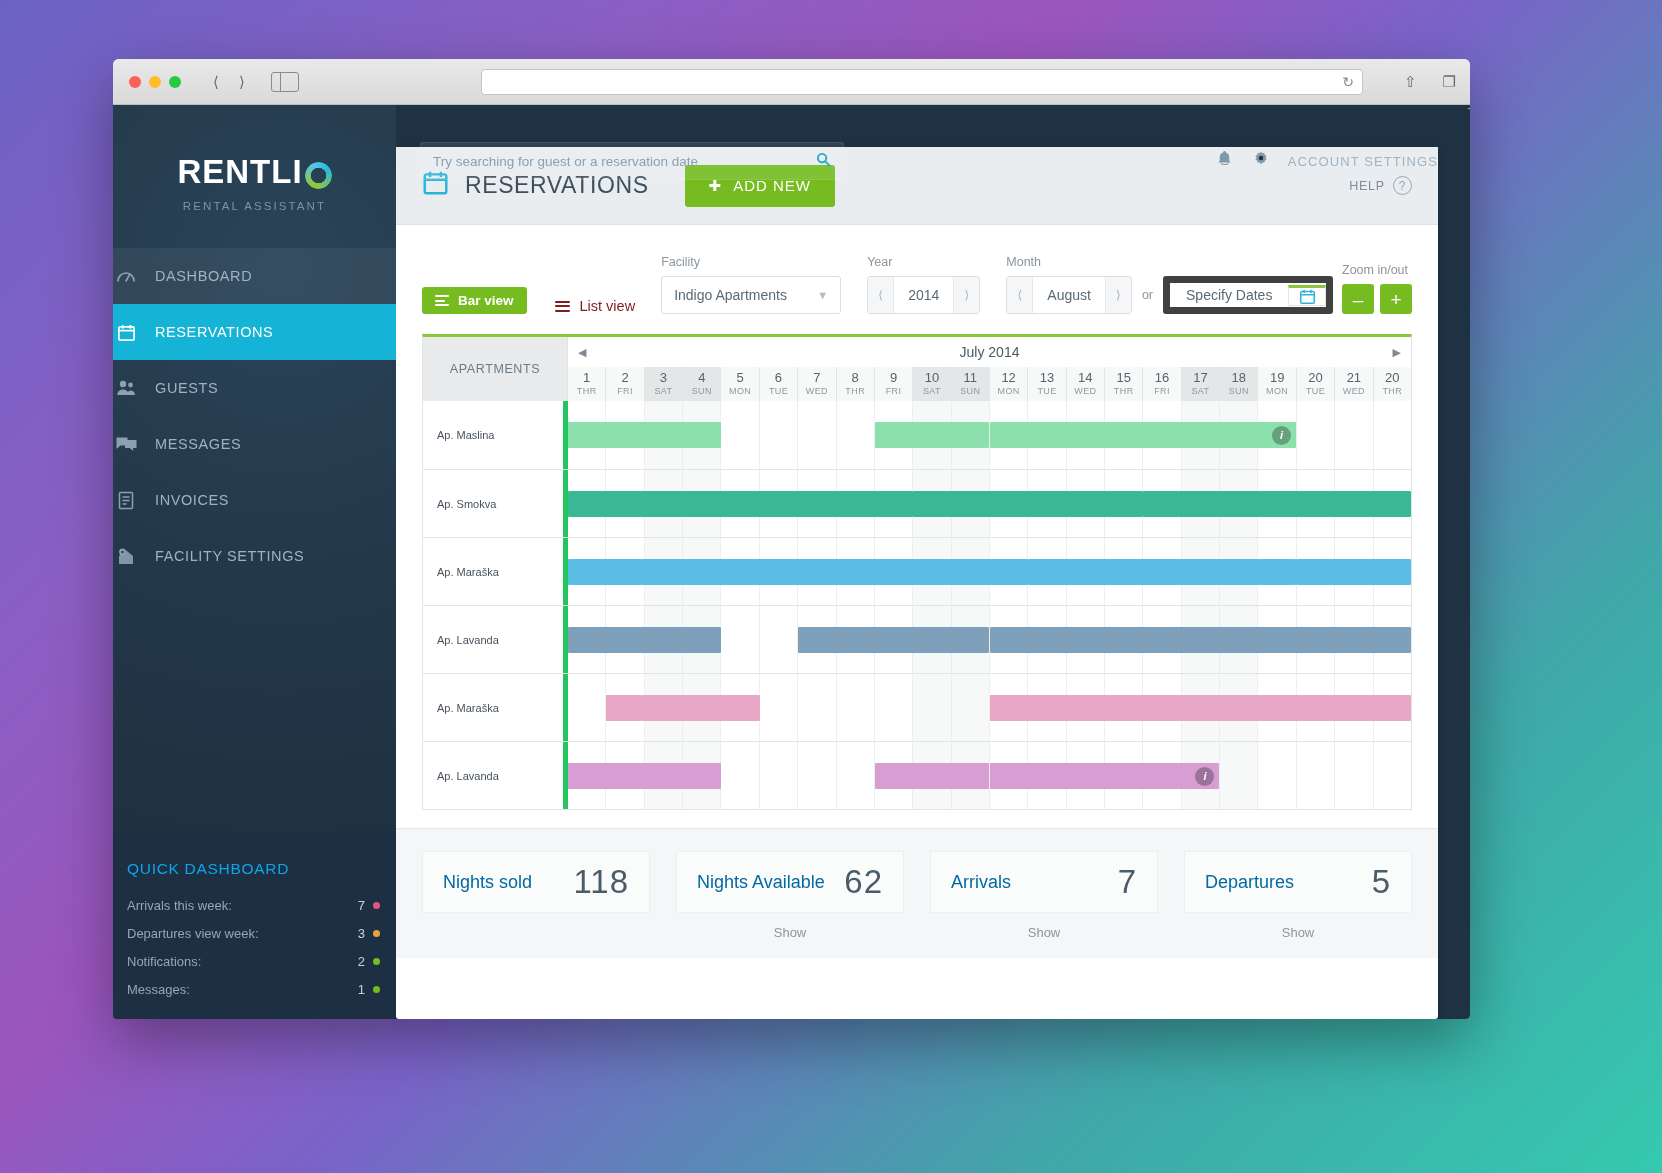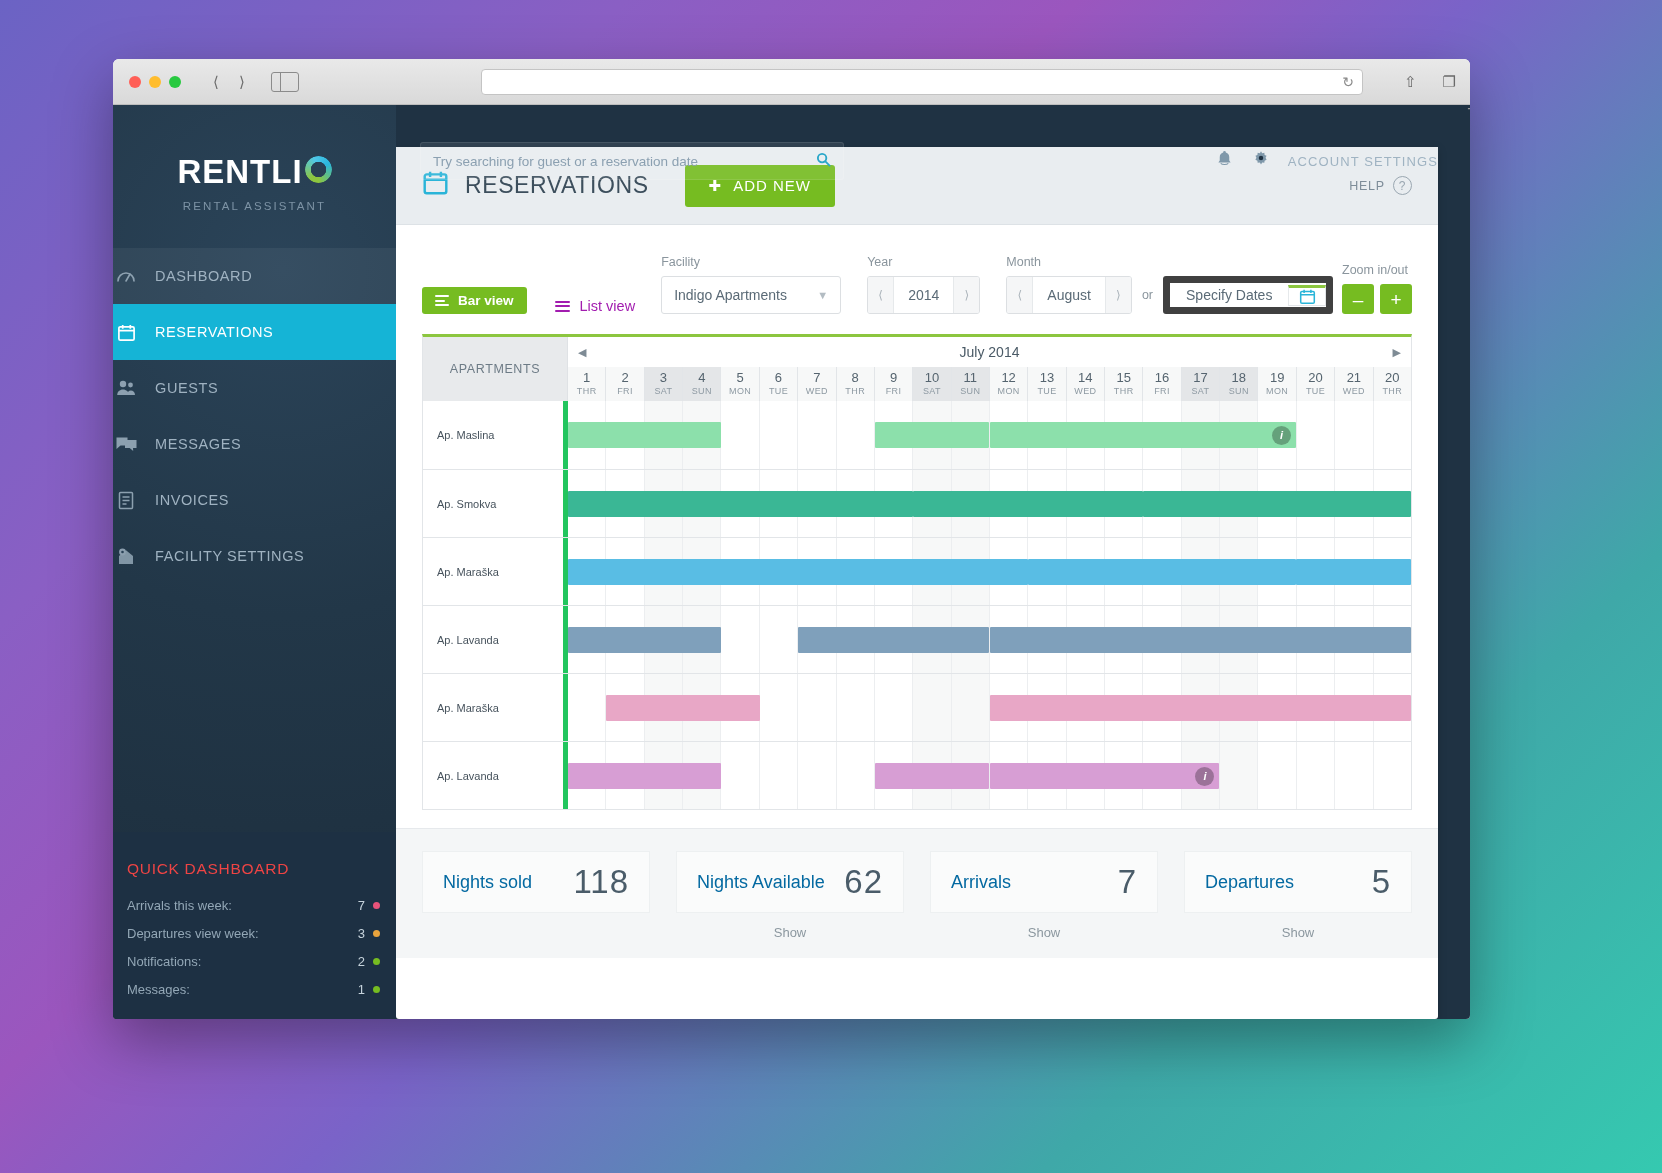--- a/index.html
+++ b/index.html
@@ -71,21 +71,21 @@
   
   .app { display: flex; height: 914px; background: #1f3243; }
   .sidebar {
     width: 283px; flex: 0 0 283px;
     background: radial-gradient(circle at 60% 18%, #2b4459 0%, #223748 45%, #1c2d3c 100%);
     position: relative;
   }
   .logo-wrap { padding-top: 48px; text-align: center; }
   .logo {
     font-size: 33px; font-weight: 700; letter-spacing: 1px;
-    color: #fff; display: inline-flex; 
+    color: #fff; display: inline-flex; align-items: center;
   }
   .logo .mark {
     display: inline-block; width: 27px; height: 27px;
     margin-left: 2px;
     border-radius: 50%;
     background: conic-gradient(from 220deg, #8dc63f 0deg, #4fc7e8 120deg, #29b6dd 200deg, #8dc63f 320deg);
     -webkit-mask: radial-gradient(circle, transparent 0 7.5px, #000 8px);
             mask: radial-gradient(circle, transparent 0 7.5px, #000 8px);
     position: relative; top: 3px;
   }
@@ -104,21 +104,21 @@
   .nav-item.active { background: #15b4d6; color: #fff; }
   .nav-ico { width: 26px; display: flex; justify-content: center; opacity: .85; }
   .nav-item.active .nav-ico { opacity: 1; }
 
   .quick {
     position: absolute; left: 0; right: 0; bottom: 0;
     padding: 28px 16px 22px 14px;
     background: #1d3043;
   }
   .quick h3 {
-    color: #ef4444; font-size: 15.5px; font-weight: 400;
+    color: #0ea5e9; font-size: 15.5px; font-weight: 400;
     letter-spacing: .7px; margin-bottom: 20px;
   }
   .qrow {
     display: flex; align-items: center;
     font-size: 13px; color: #93a7b6;
     margin-bottom: 13px;
   }
   .qrow .lbl { flex: 1; }
   .qrow .val { color: #c6d3dc; margin-right: 8px; }
   .qdot { width: 7px; height: 7px; border-radius: 50%; }
@@ -187,21 +187,21 @@
     gap: 0; position: relative;
   }
   .btn-barview {
     background: #76bc21; color: #fff; border: 0; border-radius: 3px;
     height: 27px; padding: 0 13px; font-size: 13.5px; font-weight: 700;
     display: flex; align-items: center; gap: 9px; cursor: pointer;
     font-family: "Liberation Sans", sans-serif;
     margin-top: 16px;
   }
   .btn-listview {
-    margin-left: 28px; color: #a21caf; font-size: 14.5px;
+    margin-left: 28px; color: #7f1d1d; font-size: 14.5px;
     display: flex; align-items: center; gap: 10px; cursor: pointer; text-align: right;
   }
   .bars3 { display: flex; flex-direction: column; gap: 2.5px; }
   .bars3 i { display: block; height: 2px; background: currentColor; border-radius: 1px; }
   .fld { margin-left: 26px; }
   .fld .lbl { font-size: 12.5px; color: #8a959d; margin-bottom: 7px; }
   .select {
     width: 180px; height: 38px; border: 1px solid #dcdfe2; border-radius: 3px;
     background: #fff; display: flex; align-items: center;
     padding: 0 12px; font-size: 14px; color: #5a6a76; cursor: pointer;

